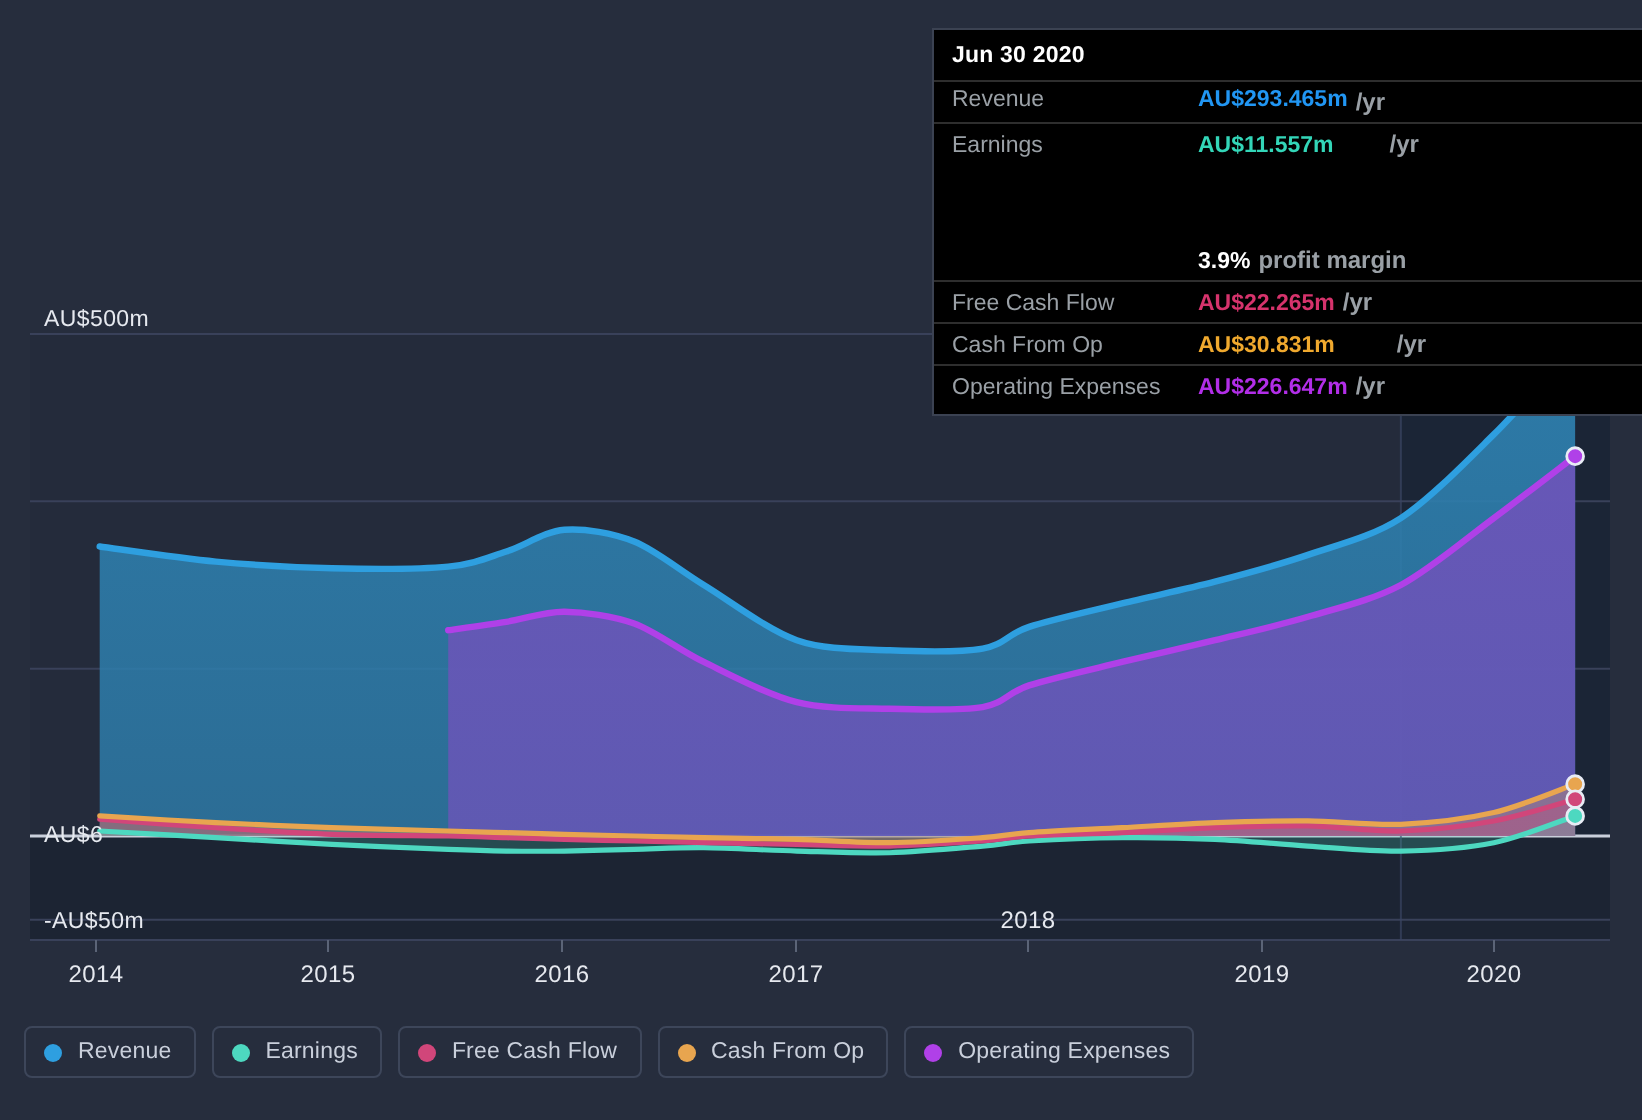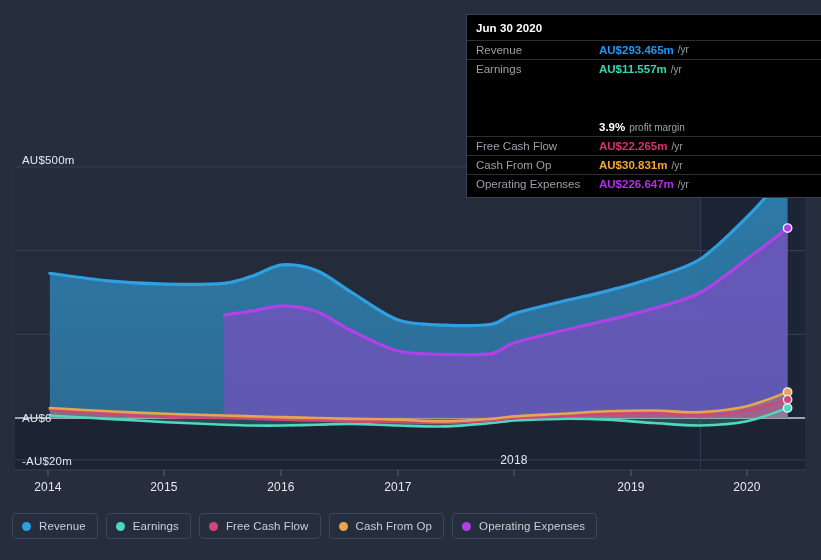--- a/index.html
+++ b/index.html
@@ -63,23 +63,23 @@
     font-size: 11.5px;
     white-space: nowrap;
   }
   .tt-value {
     font-size: 11.5px;
     font-weight: bold;
     white-space: nowrap;
   }
   .tt-suffix {
     color: #9aa0a6;
-    font-size: 10px;
+    font-size: 12px;
     margin-left: 4px;
-    font-weight: normal;
+    font-weight: bold;
     white-space: nowrap;
   }
 
   
   #legend {
     position: absolute;
     left: 12px; top: 513px;
     display: flex;
     gap: 8px;
     align-items: center;
@@ -154,21 +154,21 @@
         <circle cx="787.573529411754" cy="228.07666666666665" r="4.2" fill="#b040e8" stroke="#e8ecf5" stroke-width="1.4"></circle>
         <circle cx="787.573529411754" cy="392.06333333333333" r="4.2" fill="#e8a54f" stroke="#e8ecf5" stroke-width="1.4"></circle>
         <circle cx="787.573529411754" cy="399.59333333333336" r="4.2" fill="#d1467a" stroke="#e8ecf5" stroke-width="1.4"></circle>
         <circle cx="787.573529411754" cy="407.96" r="4.2" fill="#4dd8c0" stroke="#e8ecf5" stroke-width="1.4"></circle>
       </svg>
   </div>
 
   <div id="y-labels">
       <div class="y-label" style="left: 22px; top: 154px;">AU$500m</div>
       <div class="y-label" style="left: 22px; top: 412px;">AU$6</div>
-      <div class="y-label" style="left: 22px; top: 455px;">-AU$20m</div>
+      <div class="y-label" style="left: 22px; top: 455px;">-AU$50m</div>
     </div>
   <div id="x-labels">
       <div class="x-label" style="left: 48px; top: 480px;">2014</div>
       <div class="x-label" style="left: 164px; top: 480px;">2015</div>
       <div class="x-label" style="left: 281px; top: 480px;">2016</div>
       <div class="x-label" style="left: 398px; top: 480px;">2017</div>
       <div class="x-label" style="left: 514px; top: 453px; text-align: center;">2018</div>
       <div class="x-label" style="left: 631px; top: 480px;">2019</div>
       <div class="x-label" style="left: 747px; top: 480px;">2020</div>
     </div>
@@ -178,42 +178,42 @@
     <div id="tooltip-rows">
         <div class="tt-row">
           <div class="tt-label">Revenue</div>
           <div style="display: flex; align-items: flex-start;">
             <span class="tt-value" style="color: rgb(33, 150, 243);">AU$293.465m</span>
             <span class="tt-suffix">/yr</span>
           </div>
         </div>
         <div class="tt-row">
           <div class="tt-label">Earnings</div>
-          <div style="display: flex; align-items: baseline;">
+          <div style="display: flex; align-items: baseline; gap: 24px;">
             <span class="tt-value" style="color: rgb(51, 214, 184);">AU$11.557m</span>
             <span class="tt-suffix">/yr</span>
           </div>
         </div>
         <div class="tt-row no-rule">
           <div class="tt-label"></div>
           <div style="display: flex; align-items: baseline;">
             <span class="tt-value" style="color: rgb(255, 255, 255); margin-top: 40px;">3.9%</span>
             <span class="tt-suffix">profit margin</span>
           </div>
         </div>
         <div class="tt-row">
           <div class="tt-label">Free Cash Flow</div>
           <div style="display: flex; align-items: baseline;">
             <span class="tt-value" style="color: rgb(214, 51, 108);">AU$22.265m</span>
             <span class="tt-suffix">/yr</span>
           </div>
         </div>
         <div class="tt-row">
           <div class="tt-label">Cash From Op</div>
-          <div style="display: flex; align-items: baseline;">
+          <div style="display: flex; align-items: baseline; gap: 27px;">
             <span class="tt-value" style="color: rgb(240, 169, 46);">AU$30.831m</span>
             <span class="tt-suffix">/yr</span>
           </div>
         </div>
         <div class="tt-row">
           <div class="tt-label">Operating Expenses</div>
           <div style="display: flex; align-items: baseline;">
             <span class="tt-value" style="color: rgb(178, 46, 232);">AU$226.647m</span>
             <span class="tt-suffix">/yr</span>
           </div>

